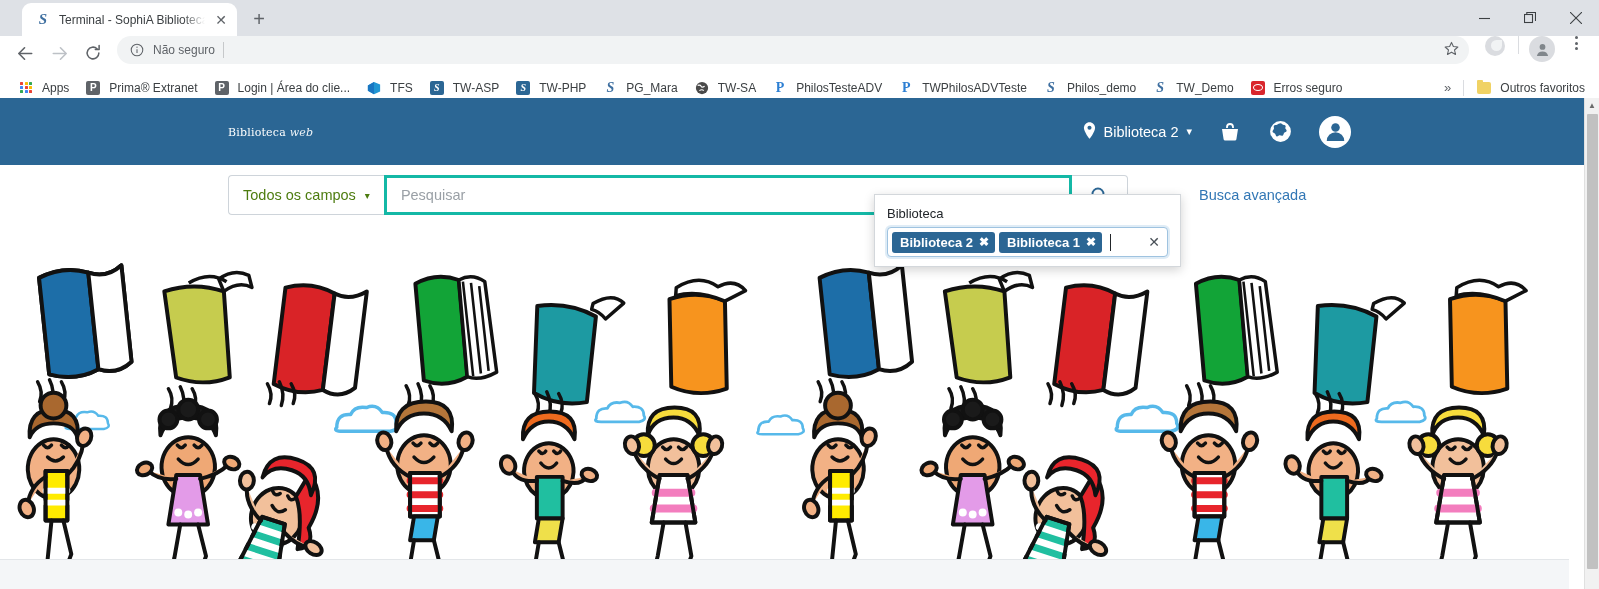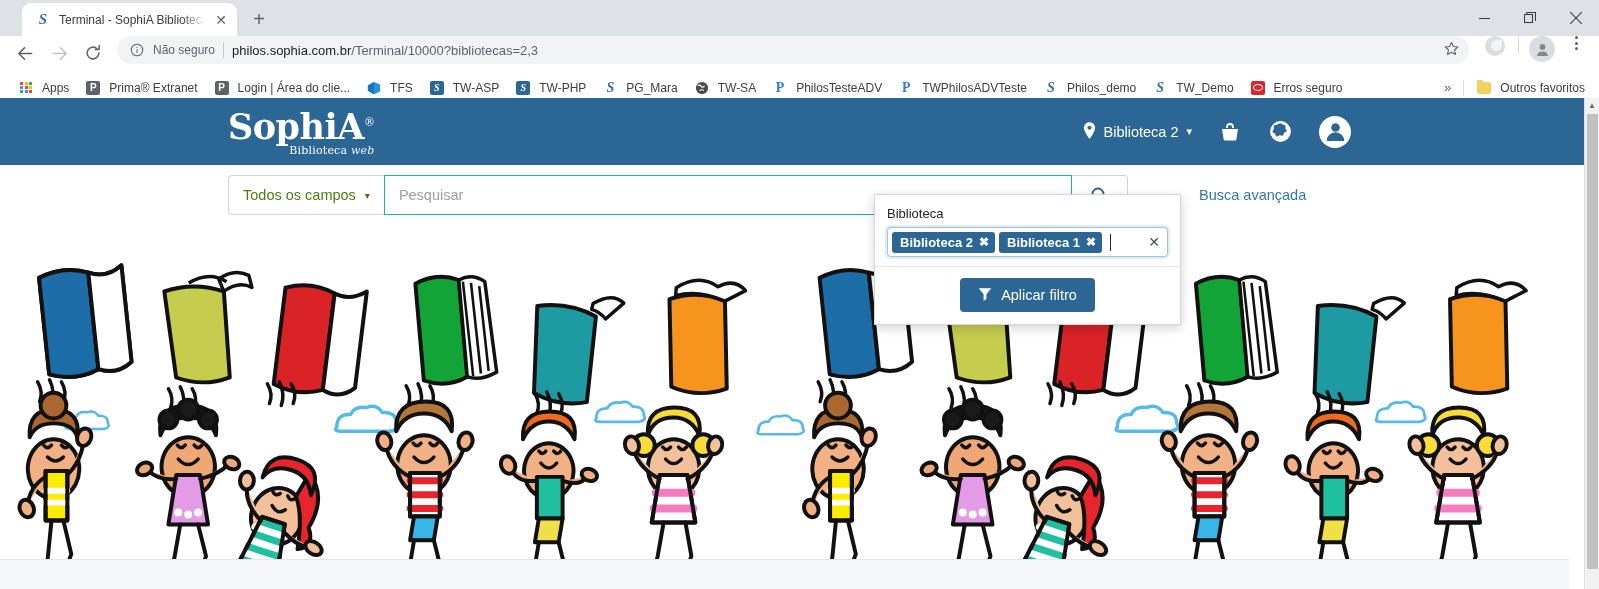--- a/index.html
+++ b/index.html
@@ -189,21 +189,21 @@
     margin-left: 228px; height: 40px; display: flex; align-items: stretch;
     width: 900px;
   }
   .sel-fields {
     border: 1px solid #ced4da; border-right: none;
     border-radius: 4px 0 0 4px; background: #fff;
     display: flex; align-items: center; gap: 9px; padding: 0 14px;
     font-size: 14.5px; color: #4d7c0f; white-space: nowrap;
   }
   .search-input {
-    flex: 1; border: 1px solid #14b8a6; background: #fff;
+    flex: 1; border: 3px solid #14b8a6; background: #fff;
     padding: 0 14px; font-size: 14.5px; color: #ec4899;
     font-family: "Liberation Sans", sans-serif; outline: none;
     border-radius: 0;
   }
   .search-input::placeholder { color: #9aa0a6; }
   .search-go {
     width: 56px; border: 1px solid #ced4da; border-left: none;
     border-radius: 0 4px 4px 0; background: #fff;
     display: flex; align-items: center; justify-content: center; color: #2B6694;
   }
@@ -330,21 +330,20 @@
     <div class="omnibox">
       <span class="omni-info">
         <svg width="14" height="14" viewBox="0 0 16 16" fill="none" stroke="currentColor" stroke-width="1.2">
           <circle cx="8" cy="8" r="6.6"></circle>
             <line x1="8" y1="7" x2="8" y2="11.4"></line>
             <circle cx="8" cy="4.8" r="0.75" fill="currentColor" stroke="none"></circle>
         </svg>
       </span>
       <span class="omni-security">Não seguro</span>
       <span class="omni-sep"></span>
-      <span class="omni-url"><span>philos.sophia.com.br</span><span class="dim">/Terminal/10000?bibliotecas=2,3</span></span>
       <span class="omni-star">
         <svg width="15" height="15" viewBox="0 0 16 16" fill="none" stroke="currentColor" stroke-width="1.15" stroke-linejoin="round">
           <polygon points="8,1.5 10,5.9 14.8,6.4 11.2,9.6 12.3,14.3 8,11.9 3.7,14.3 4.8,9.6 1.2,6.4 6,5.9"></polygon>
         </svg>
       </span>
     </div>
 
     <div class="ext-icon"></div>
     <div class="toolsep"></div>
     <div class="profile-av">
@@ -465,21 +464,20 @@
       <span class="bm-label">Outros favoritos</span>
     </div>
   </div>
 
   <div class="page">
     <div class="page-inner">
 
 
       <div class="site-header">
         <div class="logo">
-          <div class="logo-main"><span>SophiA</span><span class="logo-reg">®</span></div>
           <div class="logo-sub"><span>Biblioteca</span> <span class="web">web</span></div>
         </div>
 
         <div class="hdr-right">
           <div class="lib-picker">
             <span>
               <svg width="13" height="17" viewBox="0 0 14 18" fill="currentColor">
                 <path d="M7 0C3.7 0 1 2.7 1 6c0 4.5 6 12 6 12s6-7.5 6-12c0-3.3-2.7-6-6-6z"></path>
                 <circle cx="7" cy="6" r="2.2" fill="#2B6694"></circle>
               </svg>
@@ -941,30 +939,20 @@
               <span class="chip-x">✖</span>
             </span>
             <span class="chip">
               <span>Biblioteca 1</span>
               <span class="chip-x">✖</span>
             </span>
             <span class="tag-caret"></span>
             <span class="tagbox-clear">✕</span>
           </div>
         </div>
-        <div class="popup-foot">
-          <button class="apply-btn">
-            <span>
-              <svg width="14" height="14" viewBox="0 0 16 16" fill="currentColor">
-                <path d="M0.8 1.5 h14.4 L9.6 8.4 v5.2 l-3.2 2.1 V8.4 z"></path>
-              </svg>
-            </span>
-            <span>Aplicar filtro</span>
-          </button>
-        </div>
       </div>
 
     </div>
   </div>
 
   <div class="scrollbar">
     <div class="sb-arrow">▲</div>
     <div class="sb-thumb"></div>
   </div>
 

